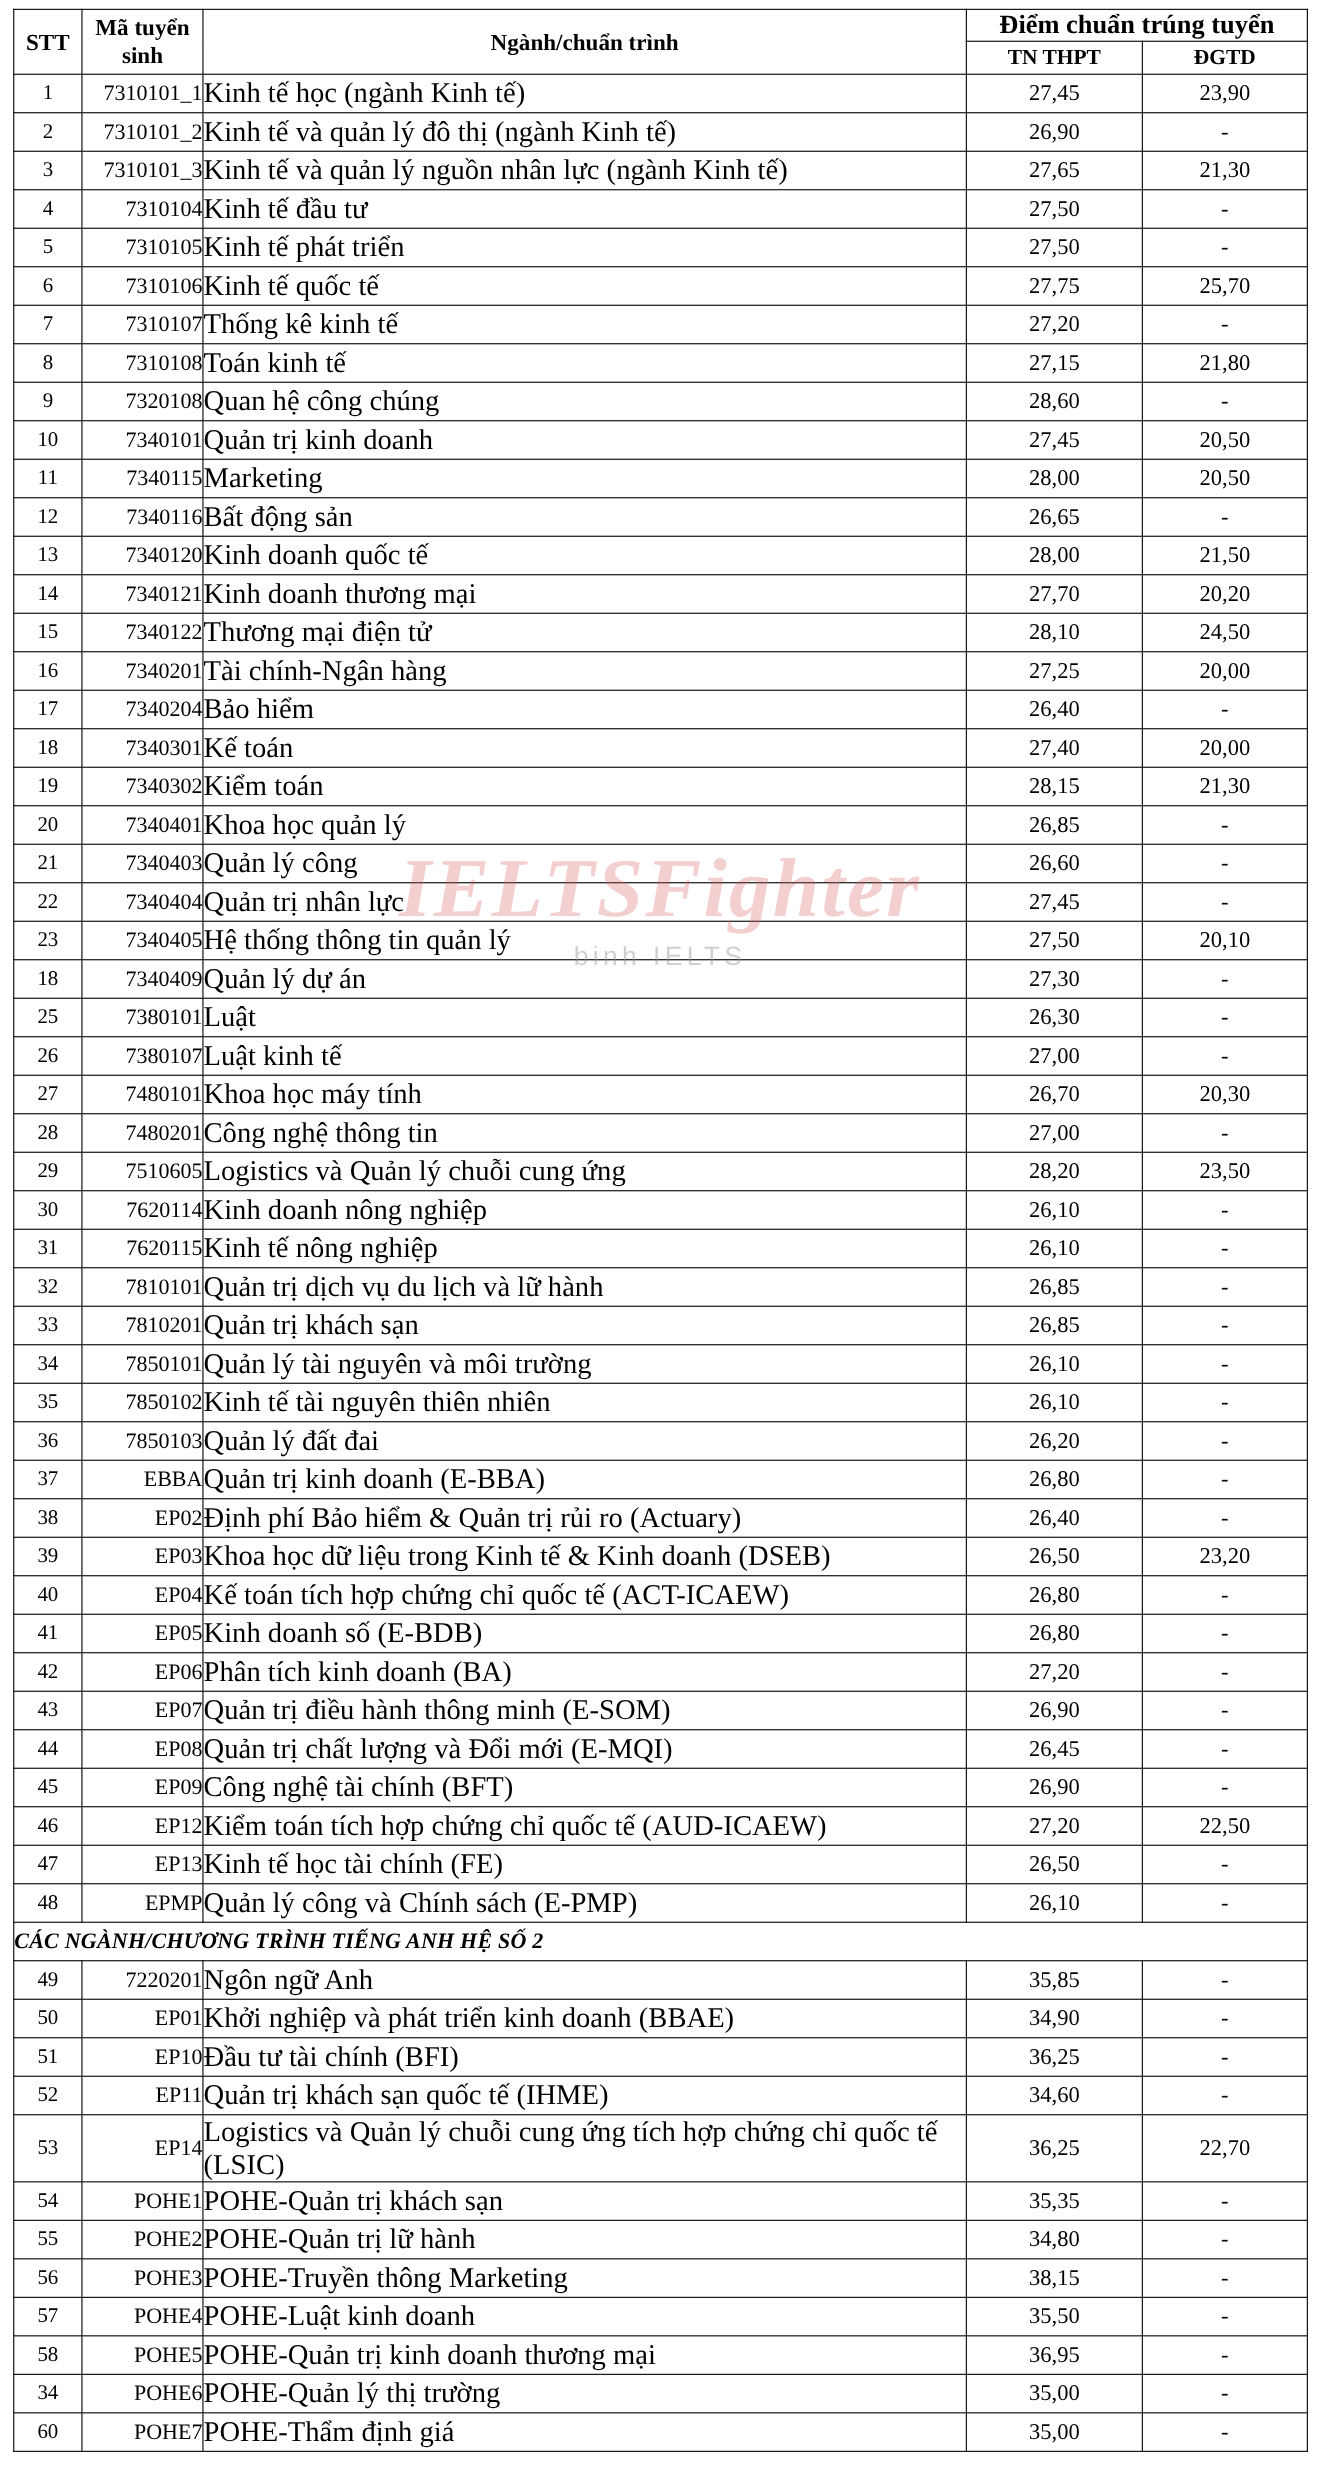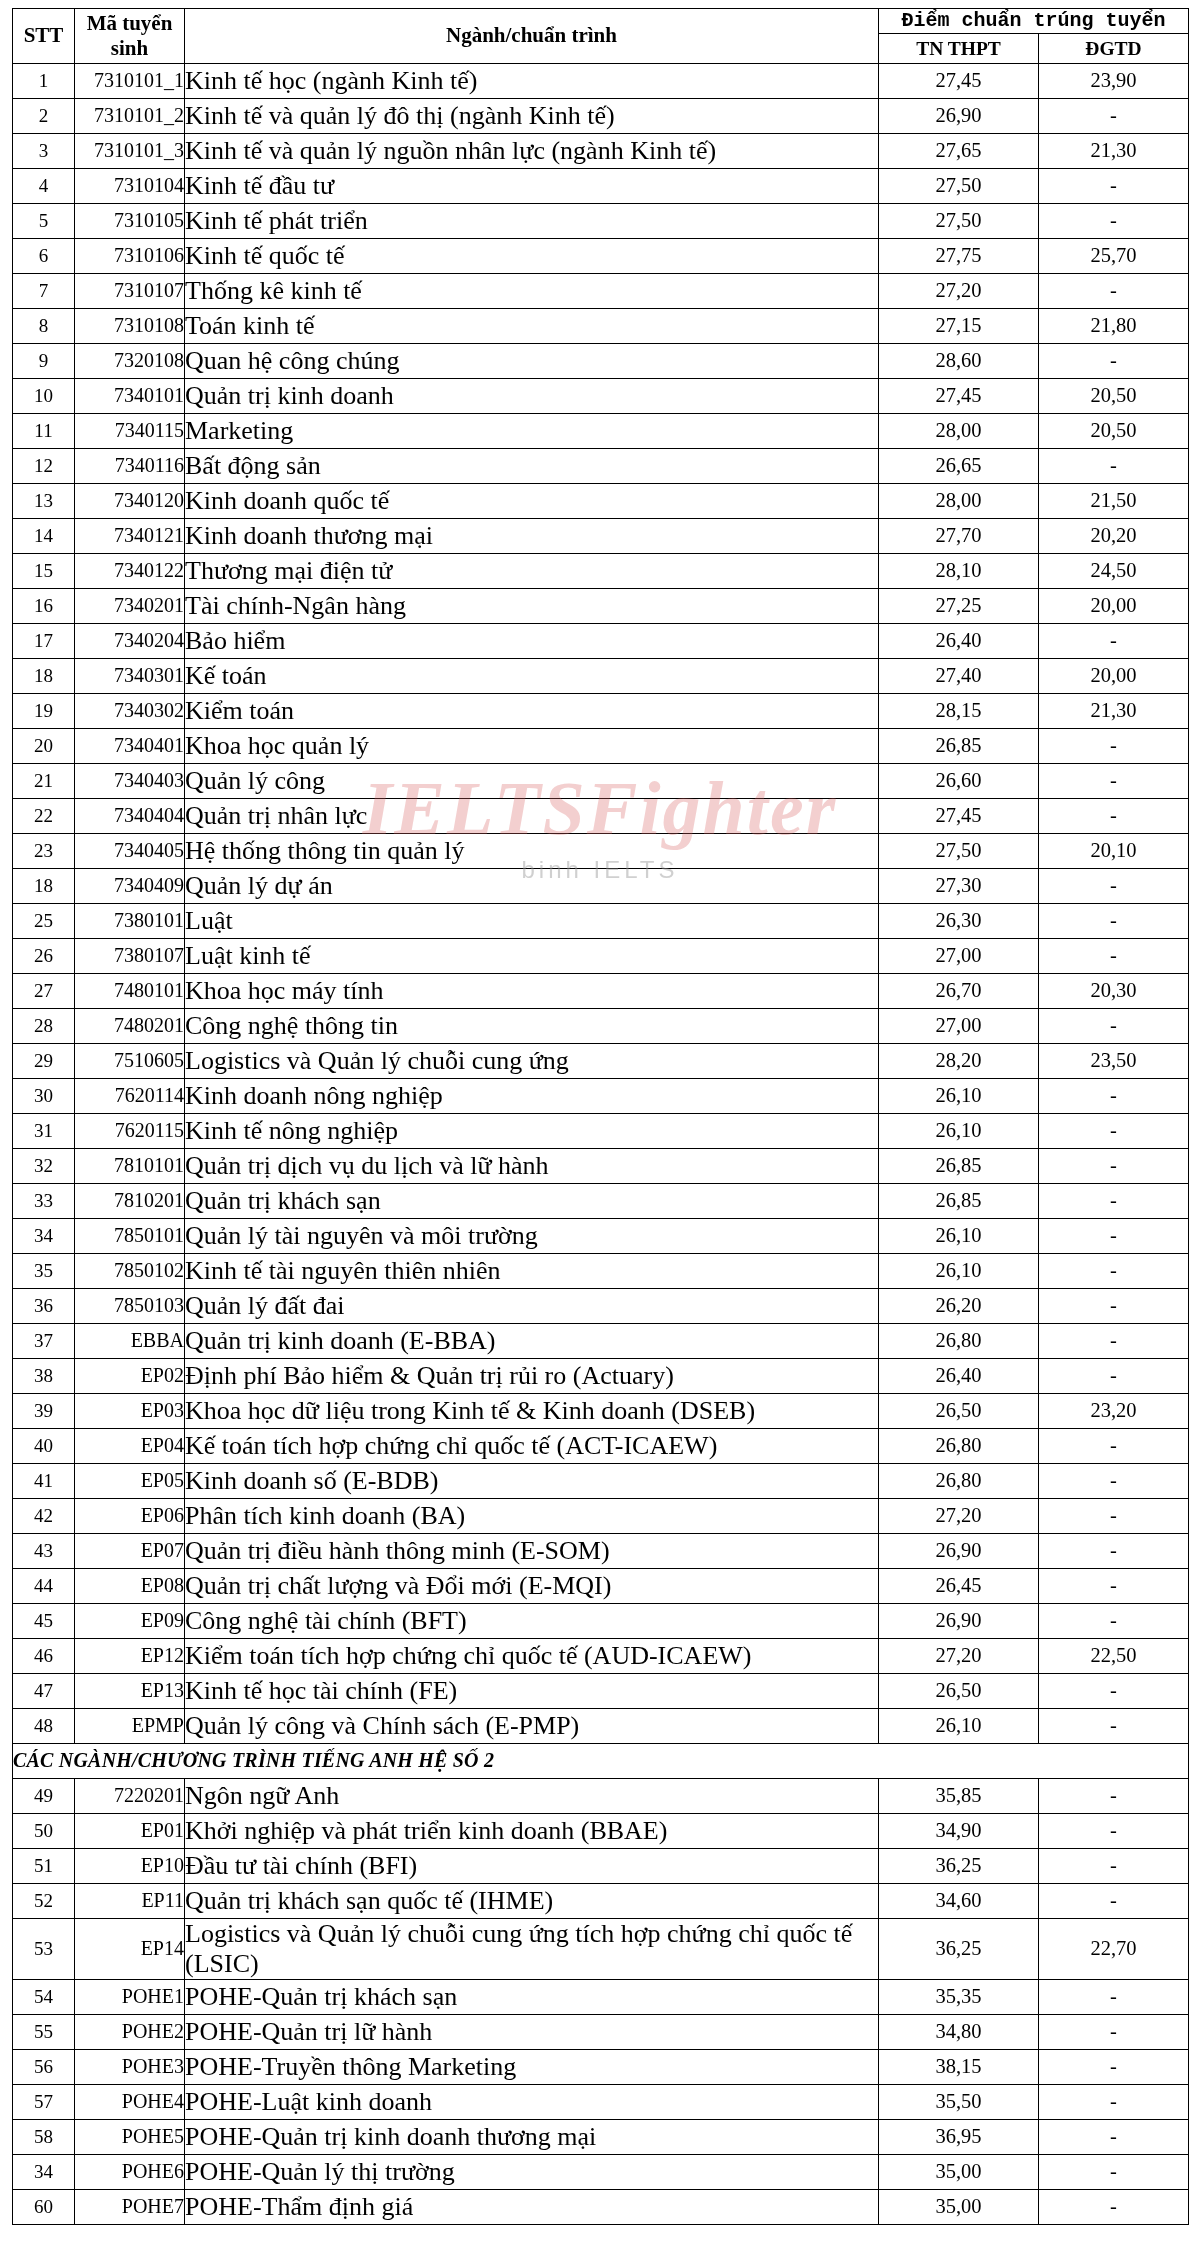--- a/index.html
+++ b/index.html
@@ -39,22 +39,21 @@
   col.c-dg    { width: 150px; }
 
   thead th {
     text-align: center;
     font-weight: bold;
     font-size: 21px;
     line-height: 1.18;
     padding: 4px 2px;
   }
   thead th.head-diem {
-    font-size: 20px;
-    font-family: Liberation Mono, monospace;
+    font-size: 24px;
   }
   thead th.sub {
     font-size: 19.5px;
     padding: 3px 12px;
   }
   tbody td {
     font-size: 20.5px;
     height: 34px;
   }
   td.stt {

